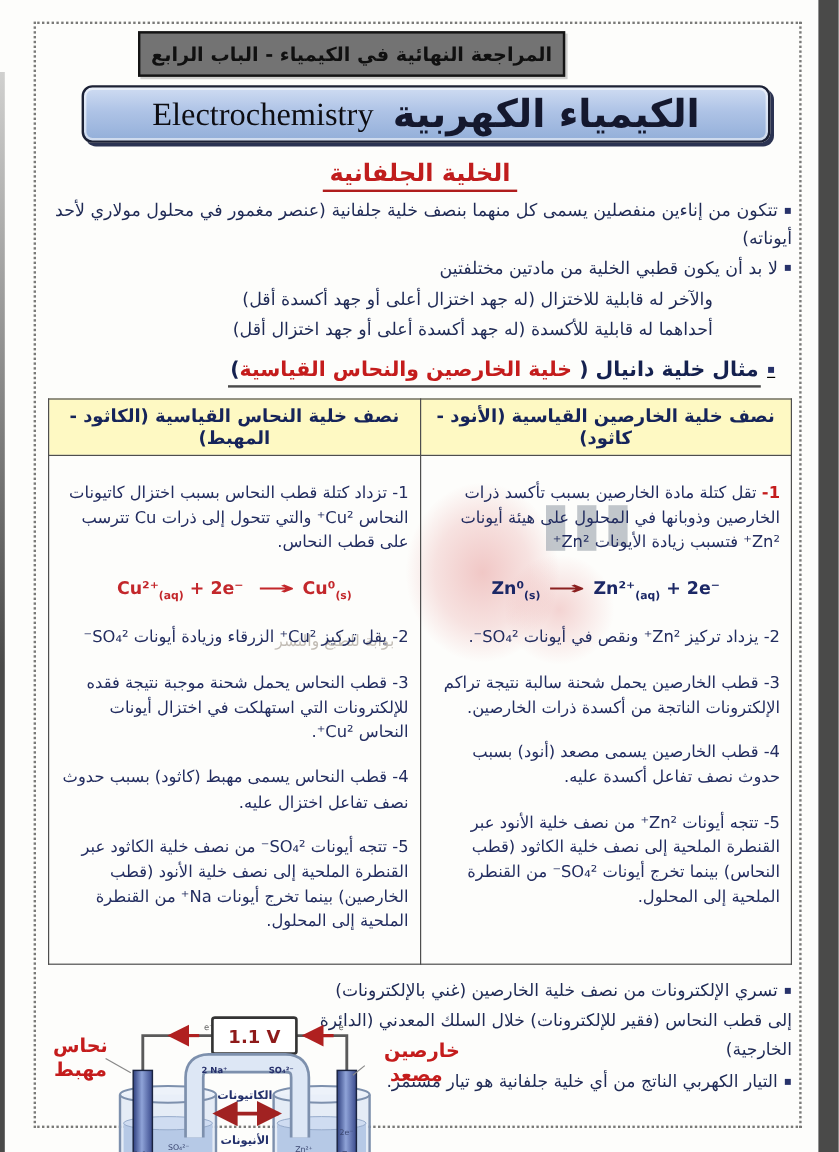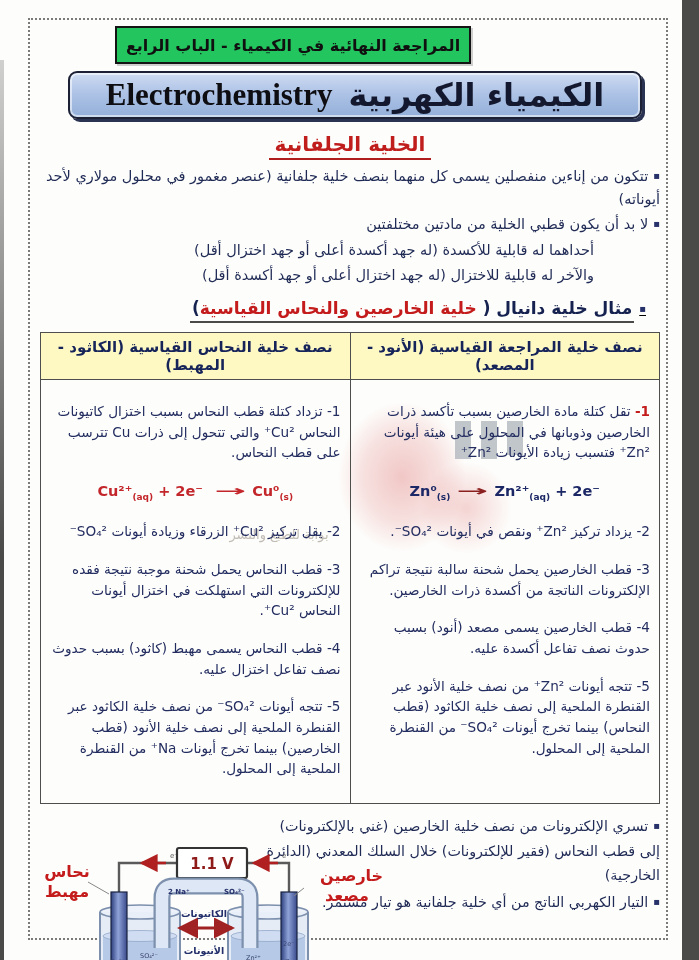--- a/index.html
+++ b/index.html
@@ -10,32 +10,32 @@
   }
   
   .edge-right{position:absolute;right:0;top:0;width:17px;height:100%;background:#4a4a49;}
   .edge-left{position:absolute;left:0;top:60px;width:4px;height:900px;background:linear-gradient(180deg,rgba(74,74,73,.25),#4a4a49 55%);}
   
   .frame{position:absolute;left:28px;top:18px;width:636px;height:918px;border:2px dotted #7a7a78;}
   .content{position:absolute;left:40px;top:26px;width:620px;}
 
   
   .title-box{
-    margin-left:75px;width:352px;height:34px;border:2px solid #141414;background:#22c55e;
+    margin-left:75px;width:352px;height:34px;border:2px solid #141414;background:#737373;
     display:flex;align-items:center;justify-content:center;
     font-size:16px;font-weight:bold;color:#101010;box-shadow:2px 2px 0 rgba(120,120,120,.35);
   }
   .main-title{
     margin-left:28px;margin-top:7px;width:570px;height:44px;border:2px solid #1c2135;border-radius:9px;
     background:linear-gradient(180deg,#cfdcf2 0%,#aec3e6 45%,#93afd9 100%);
     box-shadow:3px 3px 0 #2b3352, inset 0 0 0 2px rgba(255,255,255,.55);
     display:flex;direction:rtl;align-items:center;justify-content:center;gap:16px;
   }
   .main-title .ar{font-size:32px;font-weight:bold;color:#14182e;}
-  .main-title .en{font-family:"Liberation Serif",serif;font-size:31px;font-weight:bold;color:#0d0d12;}
+  .main-title .en{font-family:"Liberation Serif",serif;font-size:27px;font-weight:normal;color:#0d0d12;}
 
   .heading-wrap{text-align:center;margin-top:13px;}
   .red-heading{
     display:inline-block;font-size:20px;font-weight:bold;color:#c01d1d;
     border-bottom:2px solid #b01d1d;padding:0 6px 2px;
   }
 
   
   .intro{direction:rtl;margin-top:5px;color:#1f2a55;font-size:14.5px;line-height:1.6;}
   .intro p{margin:2px 0;}
@@ -112,32 +112,32 @@
     <span class="en">Electrochemistry</span>
   </div>
 
   <div class="heading-wrap">
     <span class="red-heading">الخلية الجلفانية</span>
   </div>
 
   <div class="intro">
     <p><span class="sq">▪</span><span>تتكون من إناءين منفصلين يسمى كل منهما بنصف خلية جلفانية (عنصر مغمور في محلول مولاري لأحد أيوناته)</span></p>
     <p><span class="sq">▪</span><span>لا بد أن يكون قطبي الخلية من مادتين مختلفتين</span></p>
+    <p class="sub-line">والآخر له قابلية للاختزال (له جهد اختزال أعلى أو جهد أكسدة أقل)</p>
     <p class="sub-line">أحداهما له قابلية للأكسدة (له جهد أكسدة أعلى أو جهد اختزال أقل)</p>
-    <p class="sub-line">والآخر له قابلية للاختزال (له جهد اختزال أعلى أو جهد أكسدة أقل)</p>
   </div>
 
   <div class="example-heading">
     <span class="sq">▪</span><span class="inner"><span class="navy">مثال خلية دانيال (</span><span class="red"> خلية الخارصين والنحاس القياسية</span><span class="navy">)</span></span>
   </div>
 
   <table class="cmp">
     <tbody>
         <tr>
-      <th>نصف خلية المراجعة القياسية (الأنود - المصعد)</th>
+      <th>نصف خلية الخارصين القياسية (الأنود - كاثود)</th>
       <th>نصف خلية النحاس القياسية (الكاثود - المهبط)</th>
     </tr>
     <tr>
       <td>
         <p><span class="num-red">1-</span><span> تقل كتلة مادة الخارصين بسبب تأكسد ذرات الخارصين وذوبانها في المحلول على هيئة أيونات Zn²⁺ فتسبب زيادة الأيونات Zn²⁺</span></p>
         <p class="eq zinc-eq"><span>Zn⁰</span><sub>(s)</sub><span class="arrow">→</span><span>Zn²⁺</span><sub>(aq)</sub><span> + 2e⁻</span></p>
         <p>2- يزداد تركيز Zn²⁺ ونقص في أيونات SO₄²⁻.</p>
         <p>3- قطب الخارصين يحمل شحنة سالبة نتيجة تراكم الإلكترونات الناتجة من أكسدة ذرات الخارصين.</p>
         <p>4- قطب الخارصين يسمى مصعد (أنود) بسبب حدوث نصف تفاعل أكسدة عليه.</p>
         <p>5- تتجه أيونات Zn²⁺ من نصف خلية الأنود عبر القنطرة الملحية إلى نصف خلية الكاثود (قطب النحاس) بينما تخرج أيونات SO₄²⁻ من القنطرة الملحية إلى المحلول.</p>

